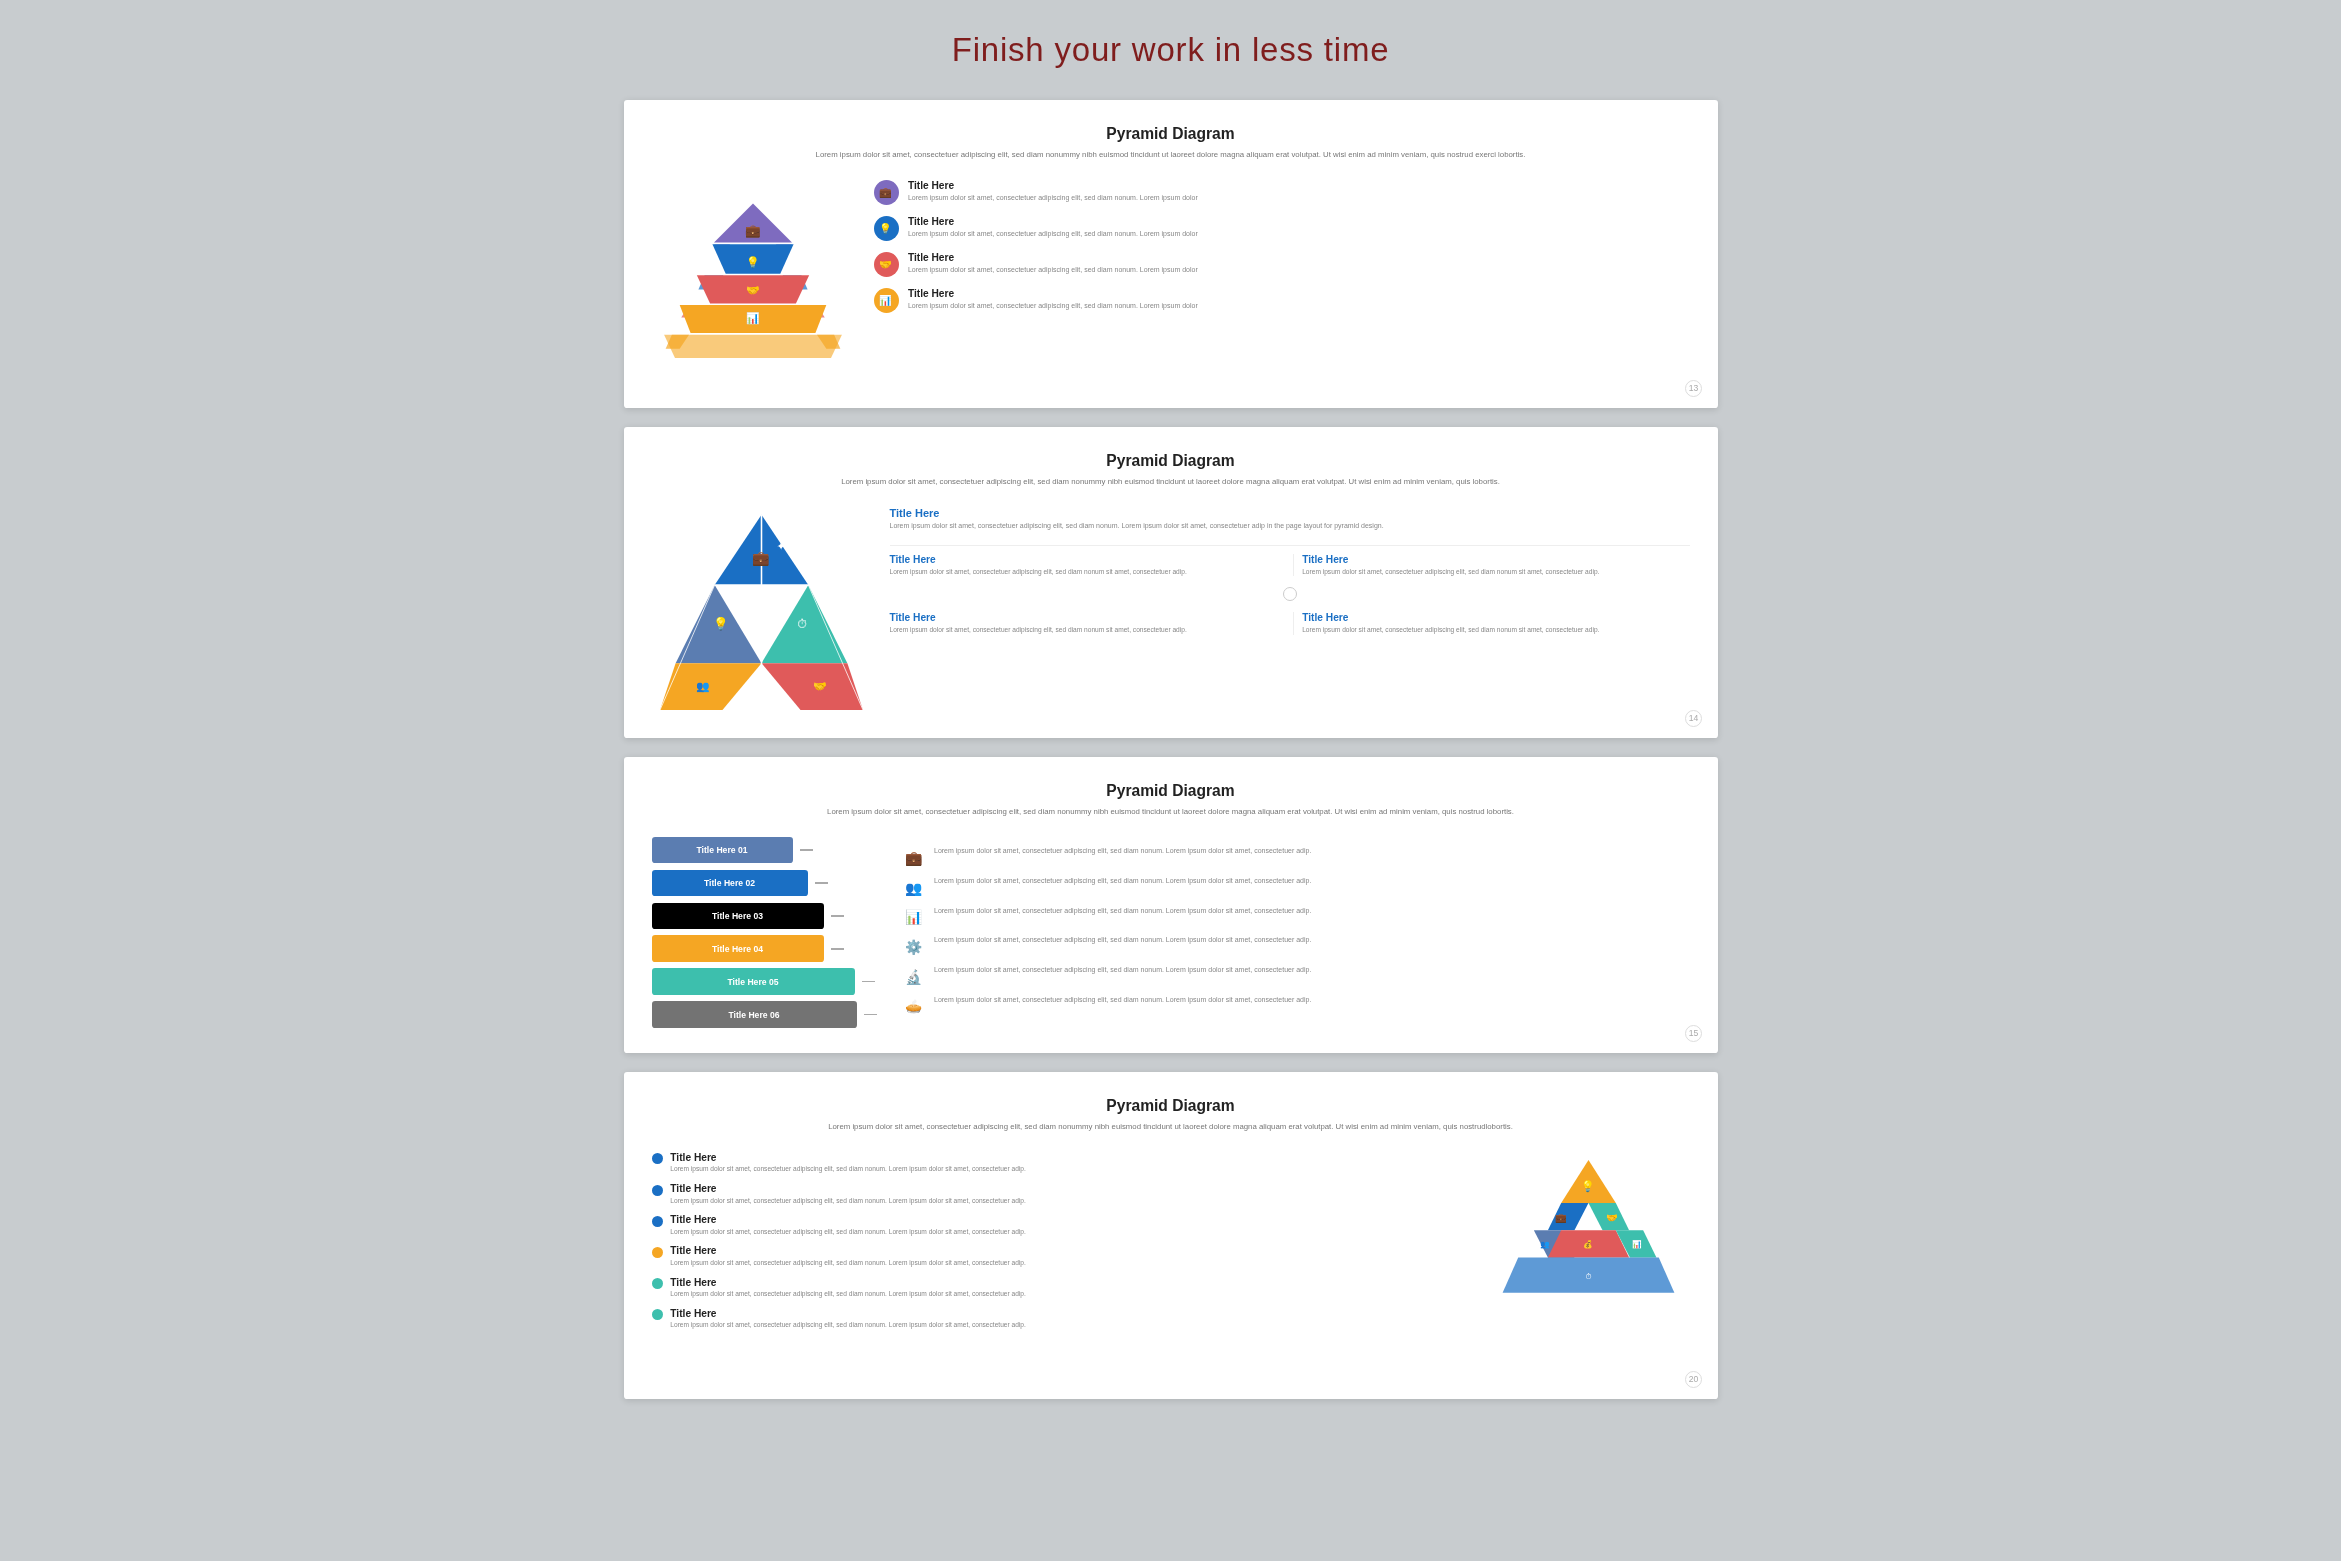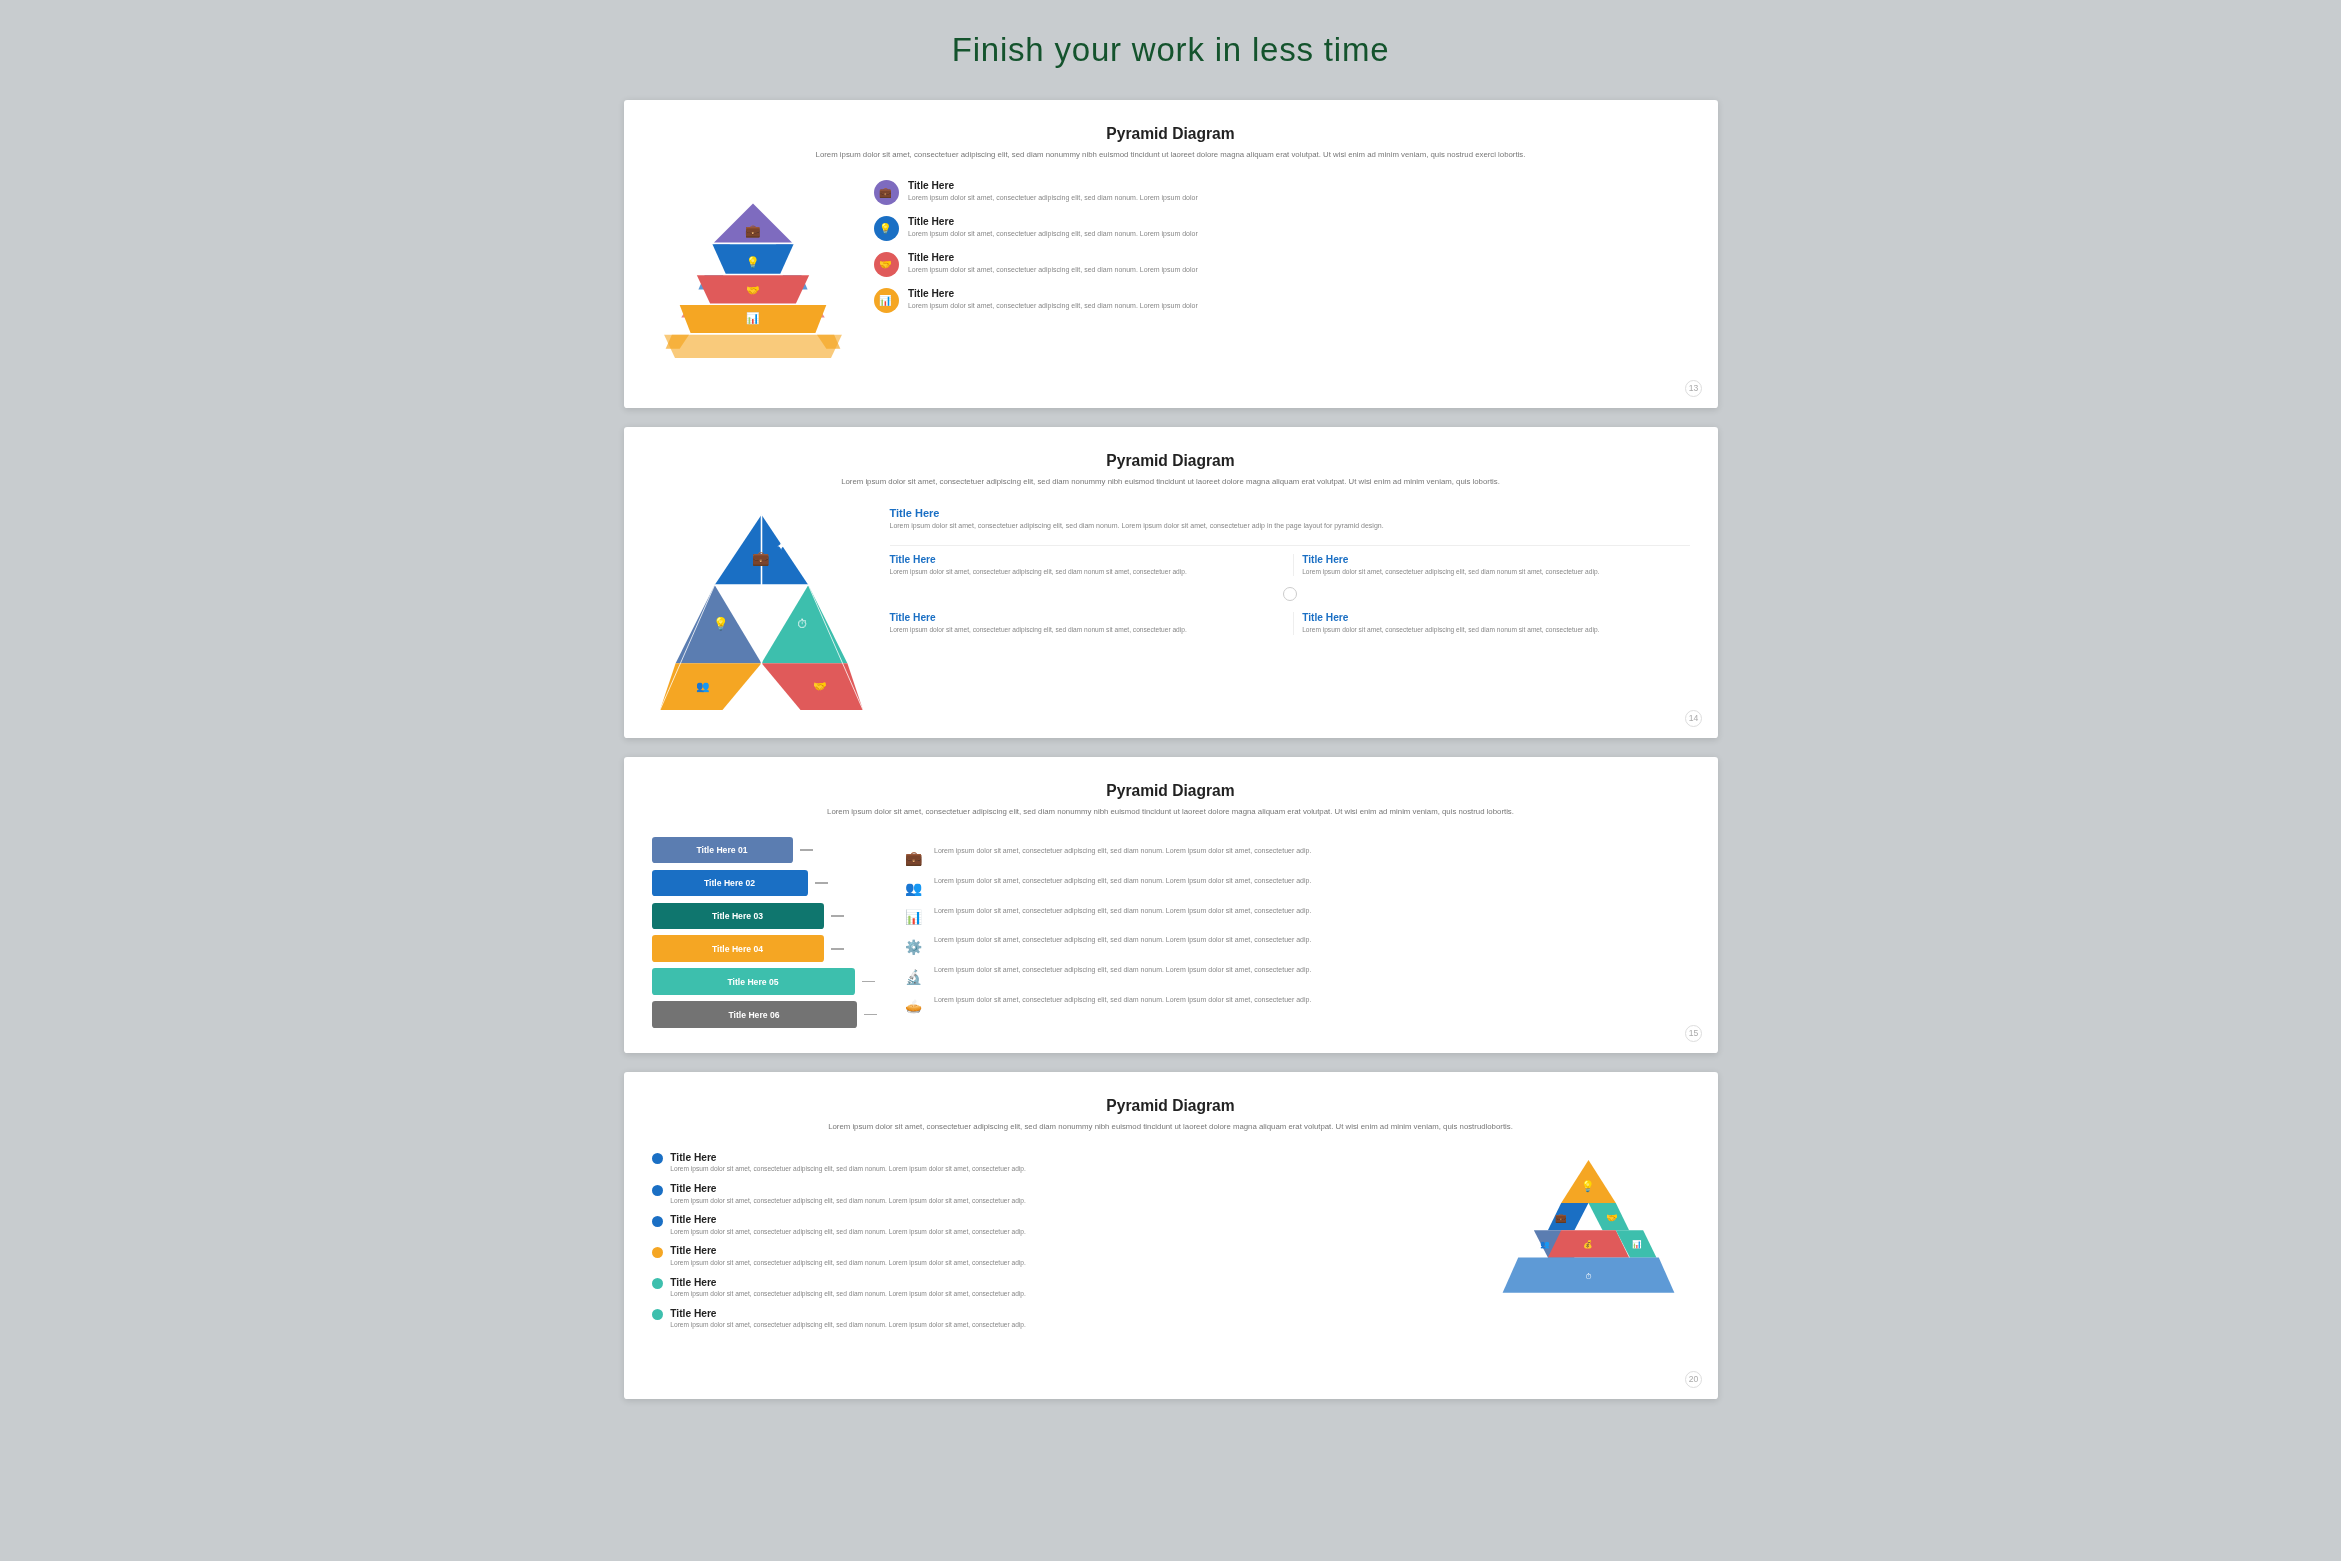--- a/index.html
+++ b/index.html
@@ -8,21 +8,21 @@
       font-family: 'Segoe UI', Arial, sans-serif;
       min-height: 100vh;
       display: flex;
       flex-direction: column;
       align-items: center;
       padding: 31px 15.6px;
     }
     .page-title {
       font-size: 33px;
       font-weight: 300;
-      color: #14532d;
+      color: #7f1d1d;
       margin-bottom: 31px;
       letter-spacing: 0.8px;
     }
     .grid {
       display: grid;
       grid-template-columns: 1fr;
       gap: 19px;
       width: 100%;
       max-width: 1094px;
     }
@@ -434,21 +434,21 @@
       <div class="slide3-bars">
         <div class="bar-row">
           <div class="bar-label" style="background:#5b7db1;width:141px;">Title Here  01</div>
           <div class="bar-arrow"></div>
         </div>
         <div class="bar-row">
           <div class="bar-label" style="background:#1a6fc4;width:156px;">Title Here  02</div>
           <div class="bar-arrow"></div>
         </div>
         <div class="bar-row">
-          <div class="bar-label" style="background:#0f766e;width:172px;">Title Here  03</div>
+          <div class="bar-label" style="background:#000000;width:172px;">Title Here  03</div>
           <div class="bar-arrow"></div>
         </div>
         <div class="bar-row">
           <div class="bar-label" style="background:#f5a623;width:172px;">Title Here  04</div>
           <div class="bar-arrow"></div>
         </div>
         <div class="bar-row">
           <div class="bar-label" style="background:#3dbfad;width:203px;">Title Here  05</div>
           <div class="bar-arrow"></div>
         </div>

